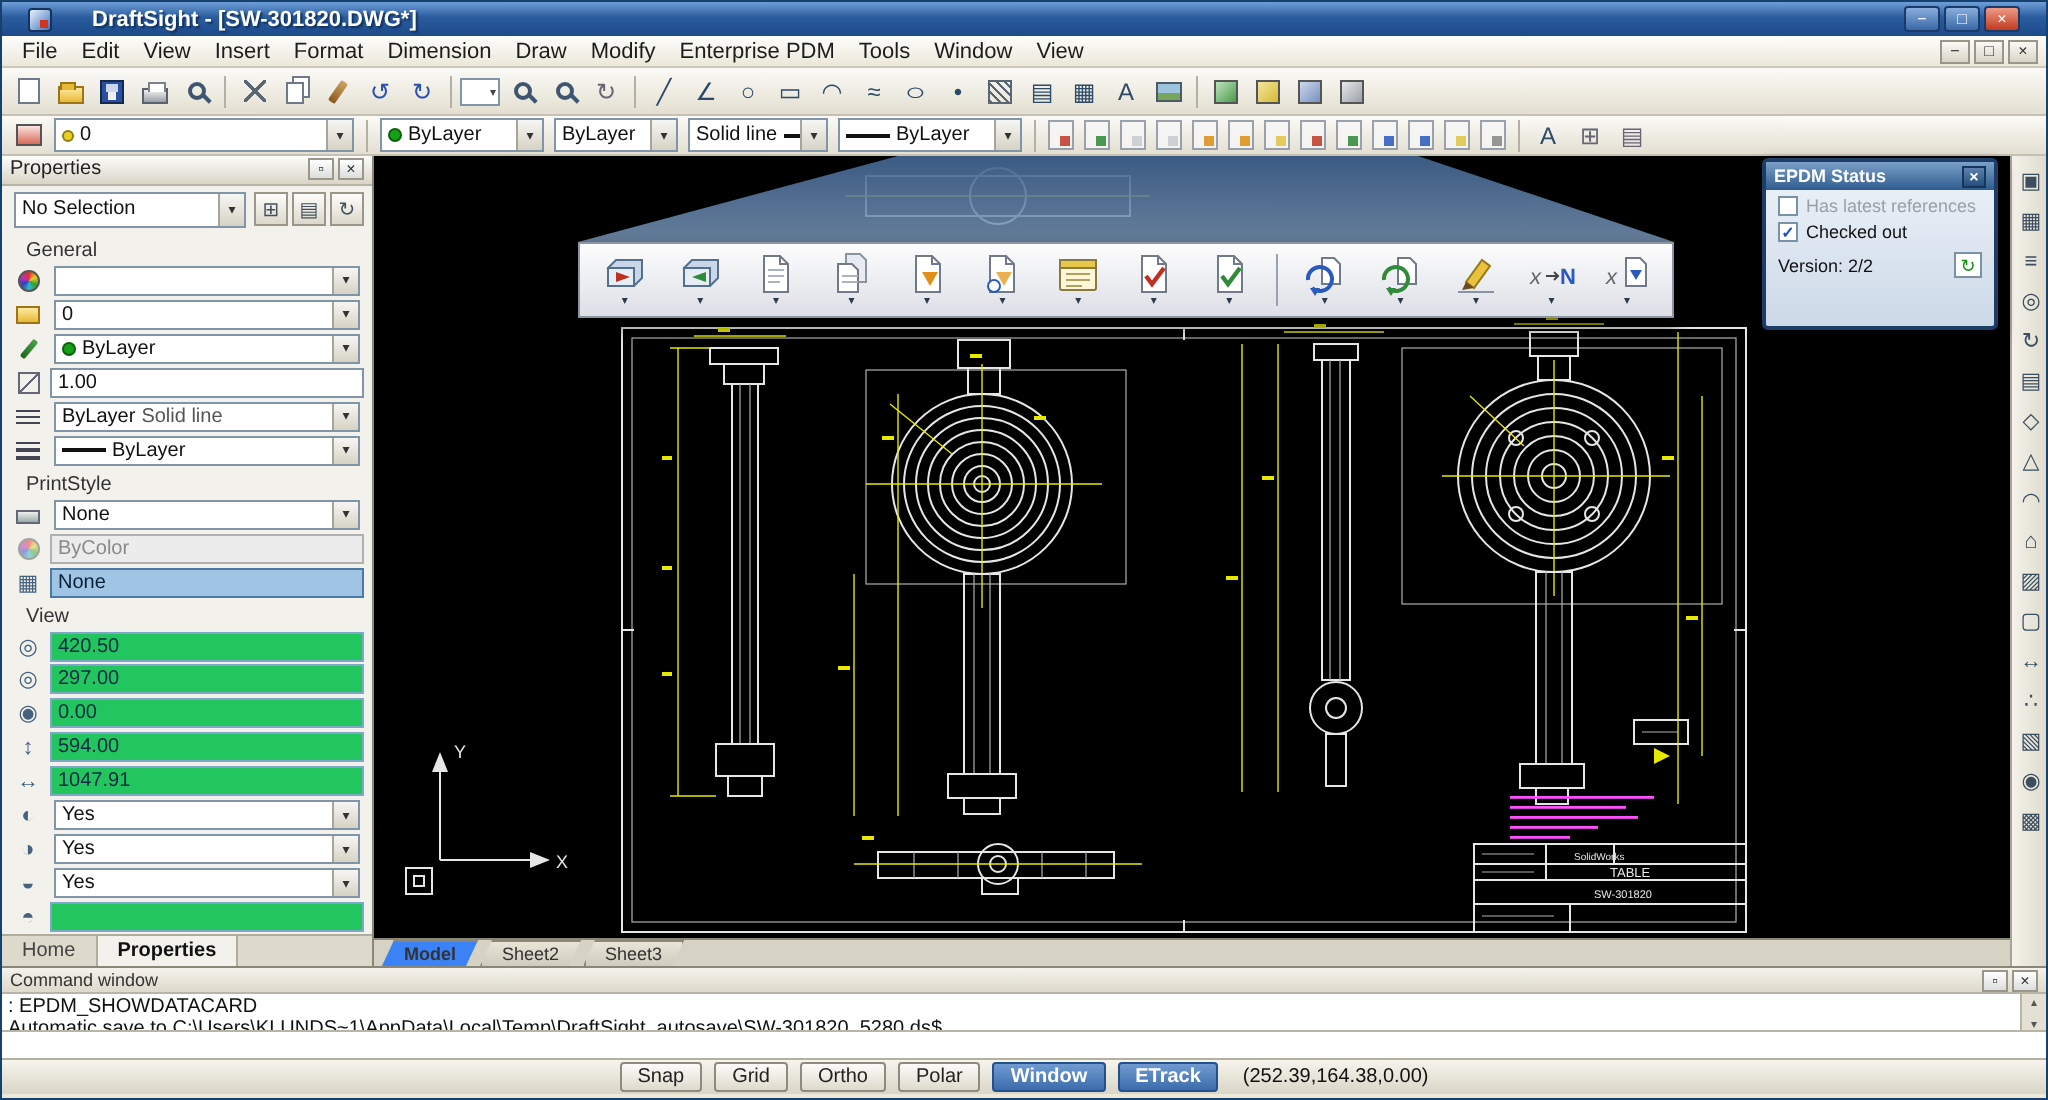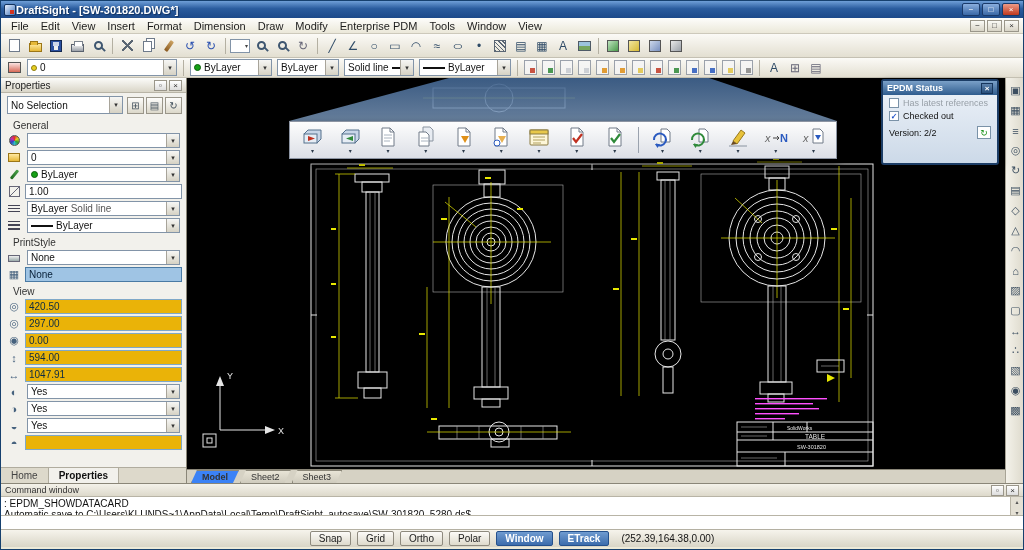--- a/index.html
+++ b/index.html
@@ -1,19 +1,19 @@
 <!DOCTYPE html>
 <html><head>
 <meta charset="utf-8">
 <style>
 *{box-sizing:border-box;margin:0;padding:0}
 html,body{width:1024px;height:550px;background:#c8c4b8}
 .app{position:relative;width:1024px;height:550px;font-family:"Liberation Sans",sans-serif;font-size:11px;background:#ece9d8;border:1px solid #16406e;overflow:hidden}
 
-.titlebar{position:absolute;left:0;top:0;width:100%;height:17px;background:linear-gradient(#6f9fd8,#2a5c9e 45%,#1c4a8a);display:flex;align-items:center;gap:0;padding:0 3px;color:#fff}
+.titlebar{position:absolute;left:0;top:0;width:100%;height:17px;background:linear-gradient(#6f9fd8,#2a5c9e 45%,#1c4a8a);display:flex;align-items:center;gap:20px;padding:0 13px;color:#fff}
 .t-logo{width:12px;height:12px;background:linear-gradient(135deg,#eaf2ff,#3f74ba);border:1px solid #13335e;border-radius:2px;position:relative}
 .t-logo::after{content:"";position:absolute;right:1px;bottom:1px;width:4px;height:4px;background:#d23420}
 .t-title{font-weight:bold;font-size:11px;text-shadow:1px 1px 1px #10305c}
 .winbtns{margin-left:auto;display:flex;gap:2px}
 .wbtn{width:18px;height:13px;display:flex;align-items:center;justify-content:center;font-size:8px;color:#fff;background:linear-gradient(#89aede,#3a68a6);border:1px solid #1a3a6a;border-radius:2px}
 .wbtn.close{background:linear-gradient(#ee9a86,#c03a20)}
 
 .menubar{position:absolute;left:0;top:17px;width:100%;height:16px;background:linear-gradient(#fdfdfb,#ebe8d9);display:flex;align-items:center;padding:0 4px;border-bottom:1px solid #cdc9bb}
 .mitem{padding:1px 6px;color:#1c1c1c;cursor:default}
 .mdibtns{margin-left:auto;display:flex;gap:2px}
@@ -59,21 +59,21 @@
 .hbtn{width:13px;height:11px;border:1px solid #9a968a;background:linear-gradient(#fff,#ddd);font-size:8px;display:flex;align-items:center;justify-content:center;color:#333}
 .selrow{display:flex;align-items:center;padding:3px 4px;gap:2px}
 .selrow .combo{flex:1;height:18px}
 .sbtn16{width:17px;height:17px;border:1px solid #9a968a;background:linear-gradient(#fdfdfb,#dcd8ca);display:flex;align-items:center;justify-content:center;font-size:10px;color:#44525e;flex:none}
 .slabel{font-size:10px;color:#333;padding:3px 0 1px 12px}
 .prow{display:flex;align-items:center;height:17px;padding:0 4px 0 6px;gap:4px}
 .picon{width:14px;height:13px;flex:none;display:flex;align-items:center;justify-content:center;font-size:11px;color:#46627e}
 .prow .combo{flex:1;height:15px}
 .pfield{flex:1;height:15px;border:1px solid #8294a8;background:#fff;font-size:10px;padding:0 3px;display:flex;align-items:center;color:#111}
 .pfield.dis{background:#ececec;color:#8a8a8a;border-color:#b0b0b0}
-.pfield.blue{background:#eab308;border-color:#7fa8c8;color:#0c2a44}
+.pfield.blue{background:#22c55e;border-color:#7fa8c8;color:#0c2a44}
 .pfield.sel{background:#9fc4e4;border-color:#4a7aa4;color:#082038}
 .pi-wheel{width:11px;height:11px;border-radius:50%;background:conic-gradient(#e03030,#e8d020,#30a030,#30b8c8,#3040c0,#c030b0,#e03030);border:1px solid #555}
 .pi-layer{width:12px;height:9px;background:linear-gradient(#ffe9a0,#e6b838);border:1px solid #9c7616}
 .pi-pen{width:3px;height:11px;background:linear-gradient(#4aa04a,#1e6a1e);transform:rotate(40deg);border-radius:1px}
 .pi-scale{width:11px;height:11px;border:1px solid #667;background:linear-gradient(135deg,transparent 45%,#667 45%,#667 55%,transparent 55%)}
 .pi-lstyle{width:12px;height:7px;background:repeating-linear-gradient(180deg,#445 0,#445 1px,transparent 1px,transparent 3px)}
 .pi-lweight{width:12px;height:9px;background:linear-gradient(180deg,#445 1px,transparent 1px,transparent 3px,#445 3px,#445 5px,transparent 5px,transparent 7px,#445 7px)}
 .pi-print{width:12px;height:7px;background:linear-gradient(#eee,#9aa);border:1px solid #667;margin-top:2px}
 .ptabs{margin-top:auto;display:flex;border-top:1px solid #b0ac9e;background:#ddd9cb}
 .ptab{padding:2px 10px;font-size:10px;color:#444;border-right:1px solid #b0ac9e}
@@ -402,20 +402,26 @@
 
     <div class="slabel">PrintStyle</div>
     <div class="prow">
       <span class="picon">
           <span class="pi-print"></span>
         </span>
       <div class="combo">
           <span class="cval">None</span>
           <span class="dd">▾</span>
         </div>
+    </div>
+    <div class="prow">
+      <span class="picon">
+          <span class="pi-wheel" style="opacity:.5"></span>
+        </span>
+      <div class="pfield dis">ByColor</div>
     </div>
     <div class="prow">
       <span class="picon">▦</span>
       <div class="pfield sel">None</div>
     </div>
 
     <div class="slabel">View</div>
     <div class="prow">
       <span class="picon">◎</span>
       <div class="pfield blue">420.50</div>

